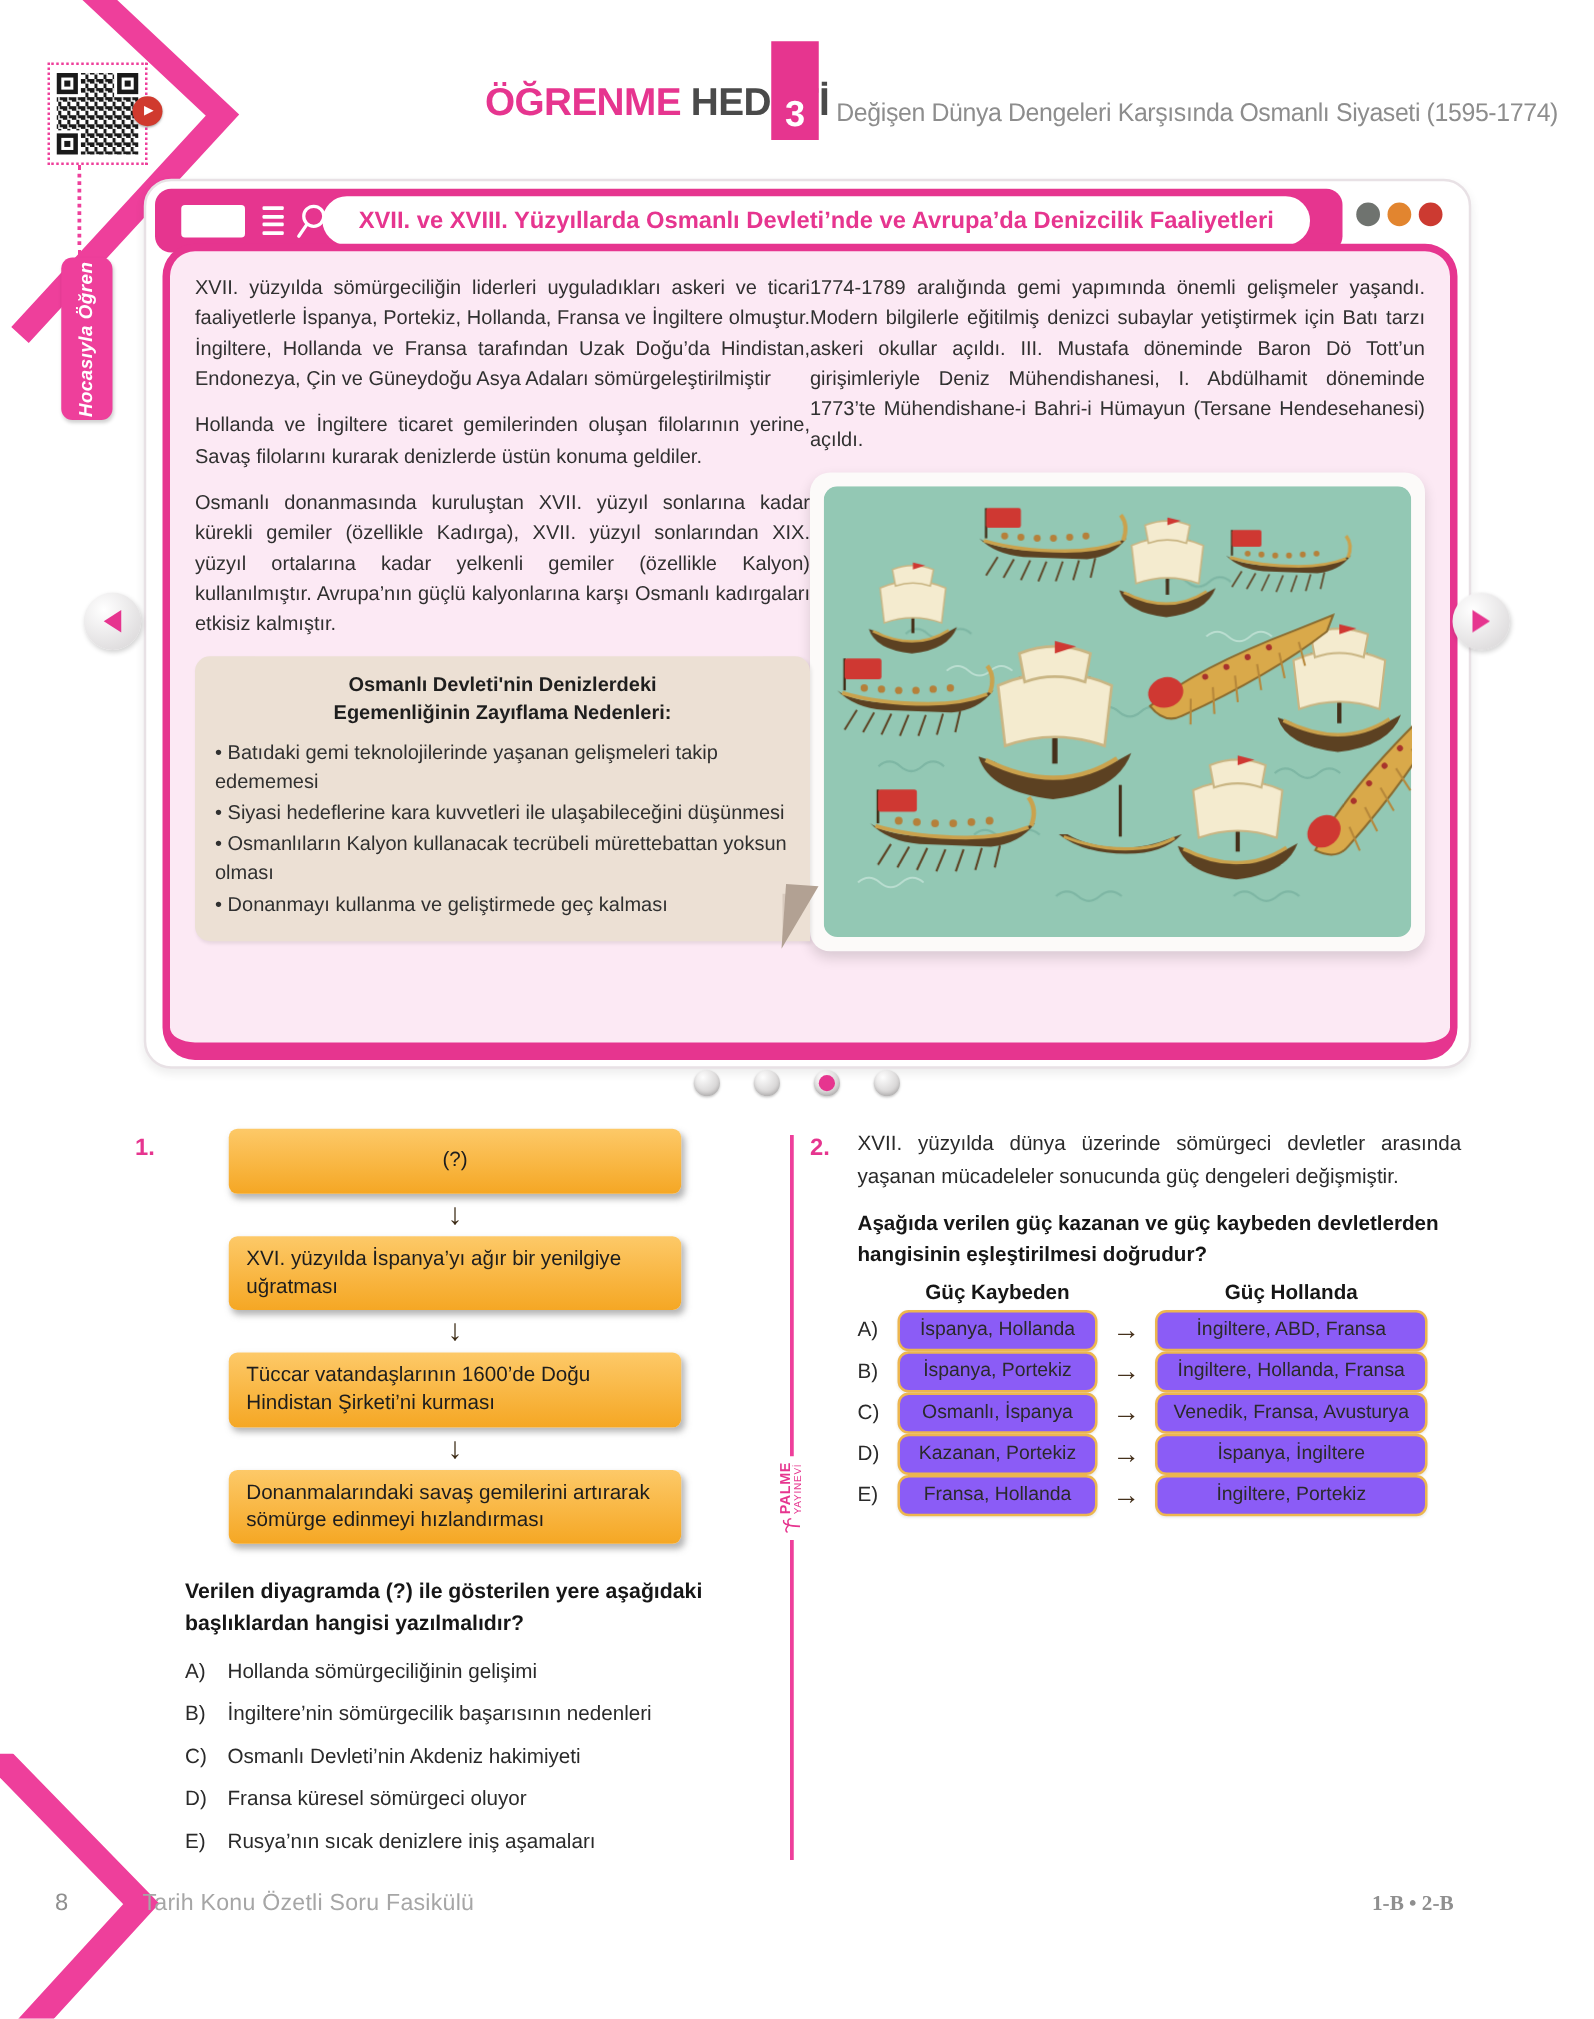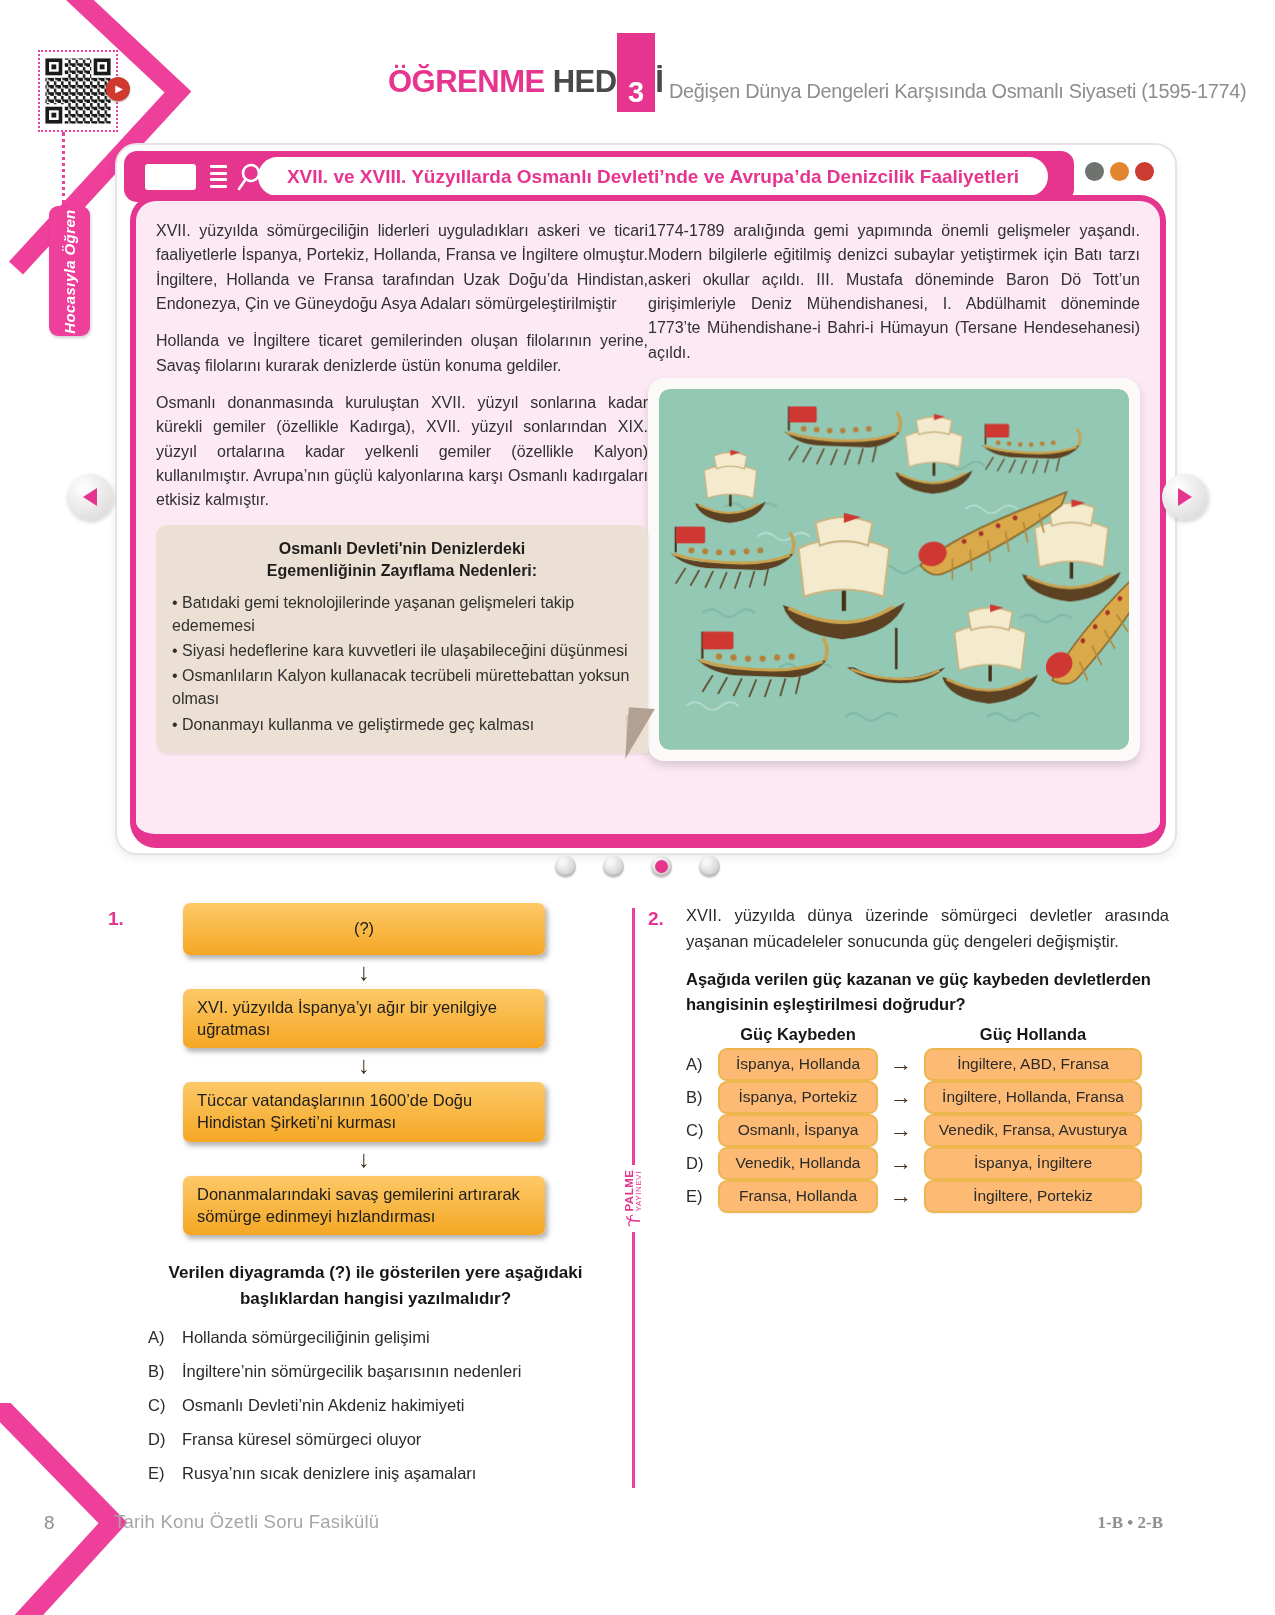--- a/index.html
+++ b/index.html
@@ -80,32 +80,32 @@
   .palme-name{font-weight:bold; font-size:11.5px; letter-spacing:.5px;}
   .palme-sub{font-size:8px; letter-spacing:.6px;}
 
   .qnum{position:absolute; left:0; top:5px; color:var(--pink); font-weight:bold; font-size:19px;}
 
   .q1{position:absolute; left:108px; top:903px; width:505px;}
   .flow{margin-left:75px; width:362px;}
   .fbox{background:linear-gradient(180deg, var(--or1), var(--or2)); border-radius:7px; box-shadow:2.5px 3.5px 5px rgba(110,110,110,.5); padding:8px 14px; font-size:16.5px; line-height:1.32; color:#1d1d1d;}
   .fbox.first{text-align:center; padding:15px 14px;}
   .farrow{text-align:center; font-size:24px; font-weight:bold; color:#3c2b16; line-height:1; margin:5px 0;}
-  .q1-question{margin:25px 0 0 40px; width:455px; font-weight:bold; font-size:17px; line-height:1.5; color:#161616; text-align:center;}
+  .q1-question{margin:25px 0 0 40px; width:455px; font-weight:bold; font-size:17px; line-height:1.5; color:#161616; text-align:left;}
   .q1-options{margin:17px 0 0 40px;}
   .opt{display:flex; margin-bottom:15px; font-size:16.5px; color:#2a2a2a;}
   .opt .letter{width:34px; flex:none;}
 
   .q2{position:absolute; left:648px; top:903px; width:528px;}
   .q2-intro{margin-left:38px; width:483px; font-size:16.5px; line-height:1.55; color:#2a2a2a; text-align:justify;}
   .q2-question{margin:13px 0 0 38px; width:483px; font-weight:bold; font-size:16.5px; line-height:1.5; color:#161616;}
   .match{margin:8px 0 0 38px; display:grid; grid-template-columns:32px 160px 46px 218px; row-gap:0; align-items:center;}
   .mhead{font-weight:bold; font-size:16.5px; text-align:center; color:#161616; padding-bottom:4px;}
   .mletter{font-size:16.5px; color:#2a2a2a;}
-  .mbox{background:#fdba74; border:2px solid #edb64f; border-radius:9px; height:33px; display:flex; align-items:center; justify-content:center; font-size:15.5px; color:#2a2a2a; box-shadow:0 1px 2px rgba(0,0,0,.07);}
+  .mbox{background:#8b5cf6; border:2px solid #edb64f; border-radius:9px; height:33px; display:flex; align-items:center; justify-content:center; font-size:15.5px; color:#2a2a2a; box-shadow:0 1px 2px rgba(0,0,0,.07);}
   .marrow{text-align:center; font-size:22px; font-weight:bold; color:#45311c; line-height:1;}
 
   
   .pageno{position:absolute; left:44px; top:1512px; font-size:19px; color:#8f8f8f;}
   .foot-left{position:absolute; left:114px; top:1511px; font-size:18.5px; color:#a6a6a6; letter-spacing:.2px;}
   .foot-right{position:absolute; right:112px; top:1513px; font-size:17px; color:#8f8f8f; font-weight:bold;font-family:Liberation Serif, serif;}
 </style>
 </head>
 <body>
 
@@ -384,21 +384,21 @@
       <div class="mbox">İspanya, Portekiz</div>
       <div class="marrow">→</div>
       <div class="mbox">İngiltere, Hollanda, Fransa</div>
 
       <div class="mletter">C)</div>
       <div class="mbox">Osmanlı, İspanya</div>
       <div class="marrow">→</div>
       <div class="mbox">Venedik, Fransa, Avusturya</div>
 
       <div class="mletter">D)</div>
-      <div class="mbox">Venedik, Hollanda</div>
+      <div class="mbox">Kazanan, Portekiz</div>
       <div class="marrow">→</div>
       <div class="mbox">İspanya, İngiltere</div>
 
       <div class="mletter">E)</div>
       <div class="mbox">Fransa, Hollanda</div>
       <div class="marrow">→</div>
       <div class="mbox">İngiltere, Portekiz</div>
     </div>
   </div>
 

